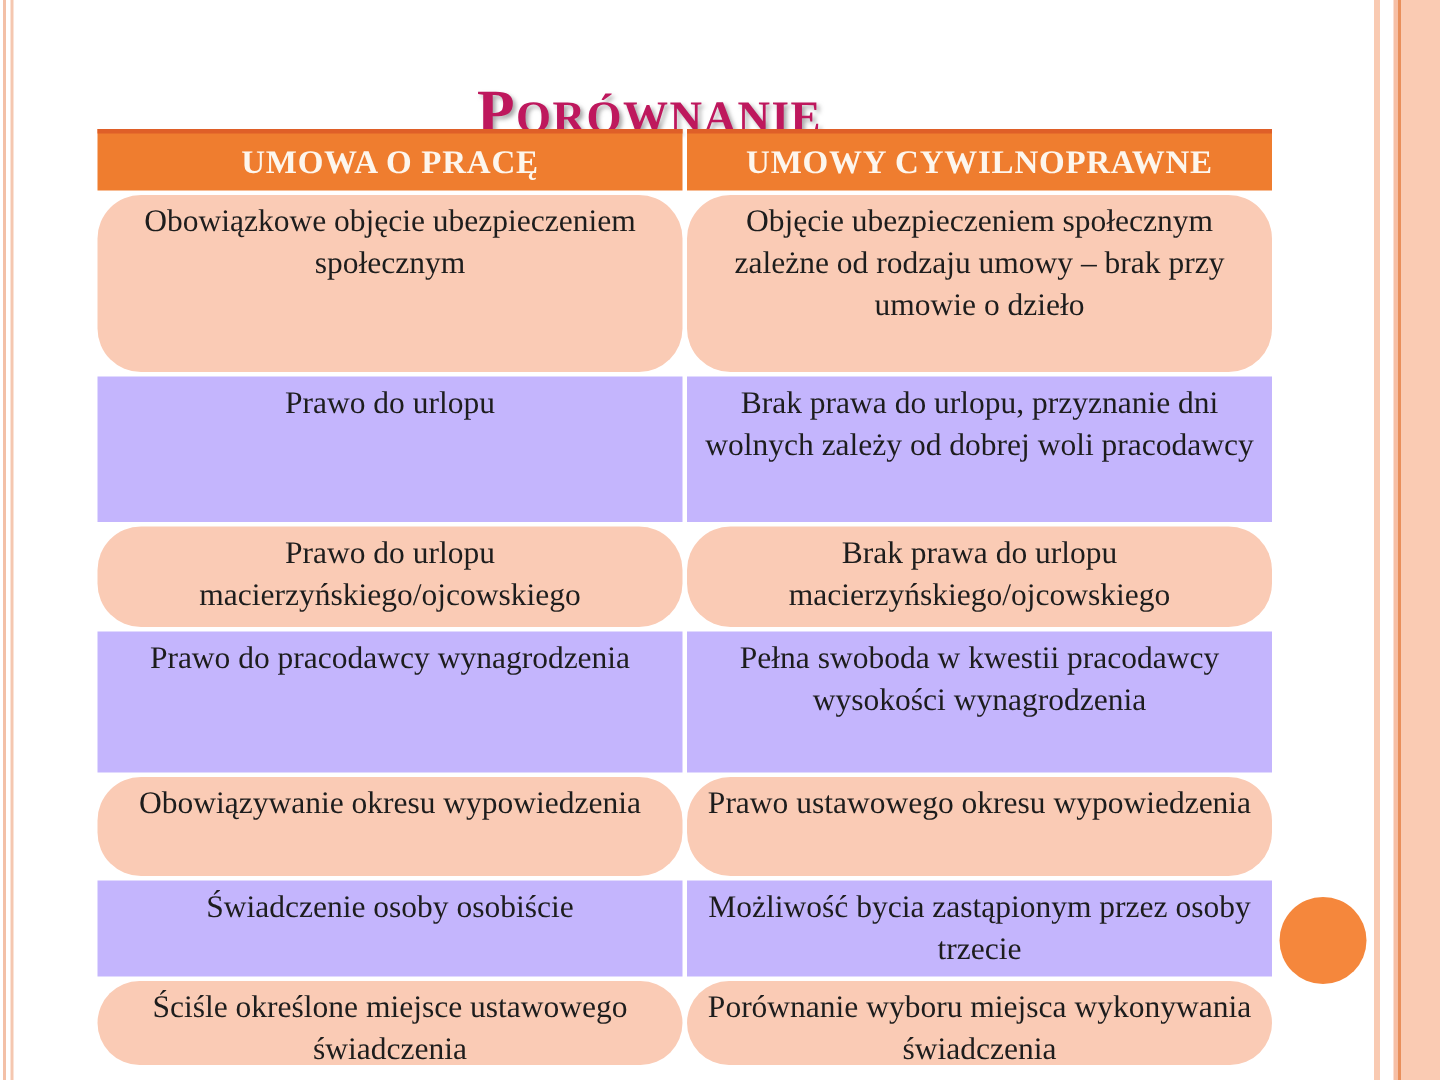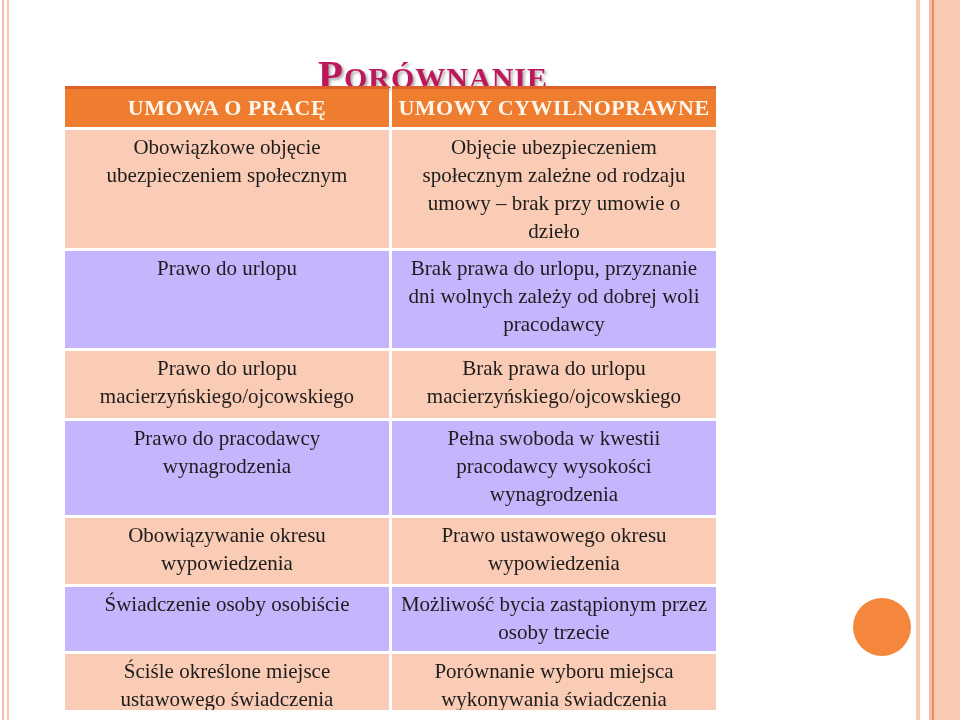--- a/index.html
+++ b/index.html
@@ -25,21 +25,21 @@
     font-weight:bold;
     font-size:30px;
     letter-spacing:1px;
     color:#be185d;
     text-transform:uppercase;
     text-shadow:2px 2px 3px rgba(110,110,110,0.6);
   }
   .title::first-letter{font-size:41px;}
   
   .ctable{
-    position:absolute;left:65px;top:86px;width:651px;
+    position:absolute;left:65px;top:86px;width:783px;
     display:grid;
     grid-template-columns:1fr 1fr;
     grid-template-rows:41px 118px 97px 67px 94px 66px 64px 56px;
     gap:3px;
   }
   .trow{display:contents;}
   .hcell{
     background:#ef7d2f;
     border-top:3px solid #df5f28;
     color:#fdf6ed;
@@ -51,21 +51,21 @@
   }
   .cell{
     font-size:21px;
     line-height:28px;
     text-align:center;
     color:#1d1d1d;
     padding:3px 8px 0 8px;
     box-sizing:border-box;
     overflow:hidden;
   }
-  .row-dark .cell{background:#facbb5;}
+  .row-dark .cell{background:#facbb5;border-radius:29px;}
   .row-light .cell{background:#c4b5fd;}
   
   .circle{
     position:absolute;left:853px;top:598px;
     width:58px;height:58px;border-radius:50%;
     background:#f5873c;
   }
 </style>
 </head>
 <body>

